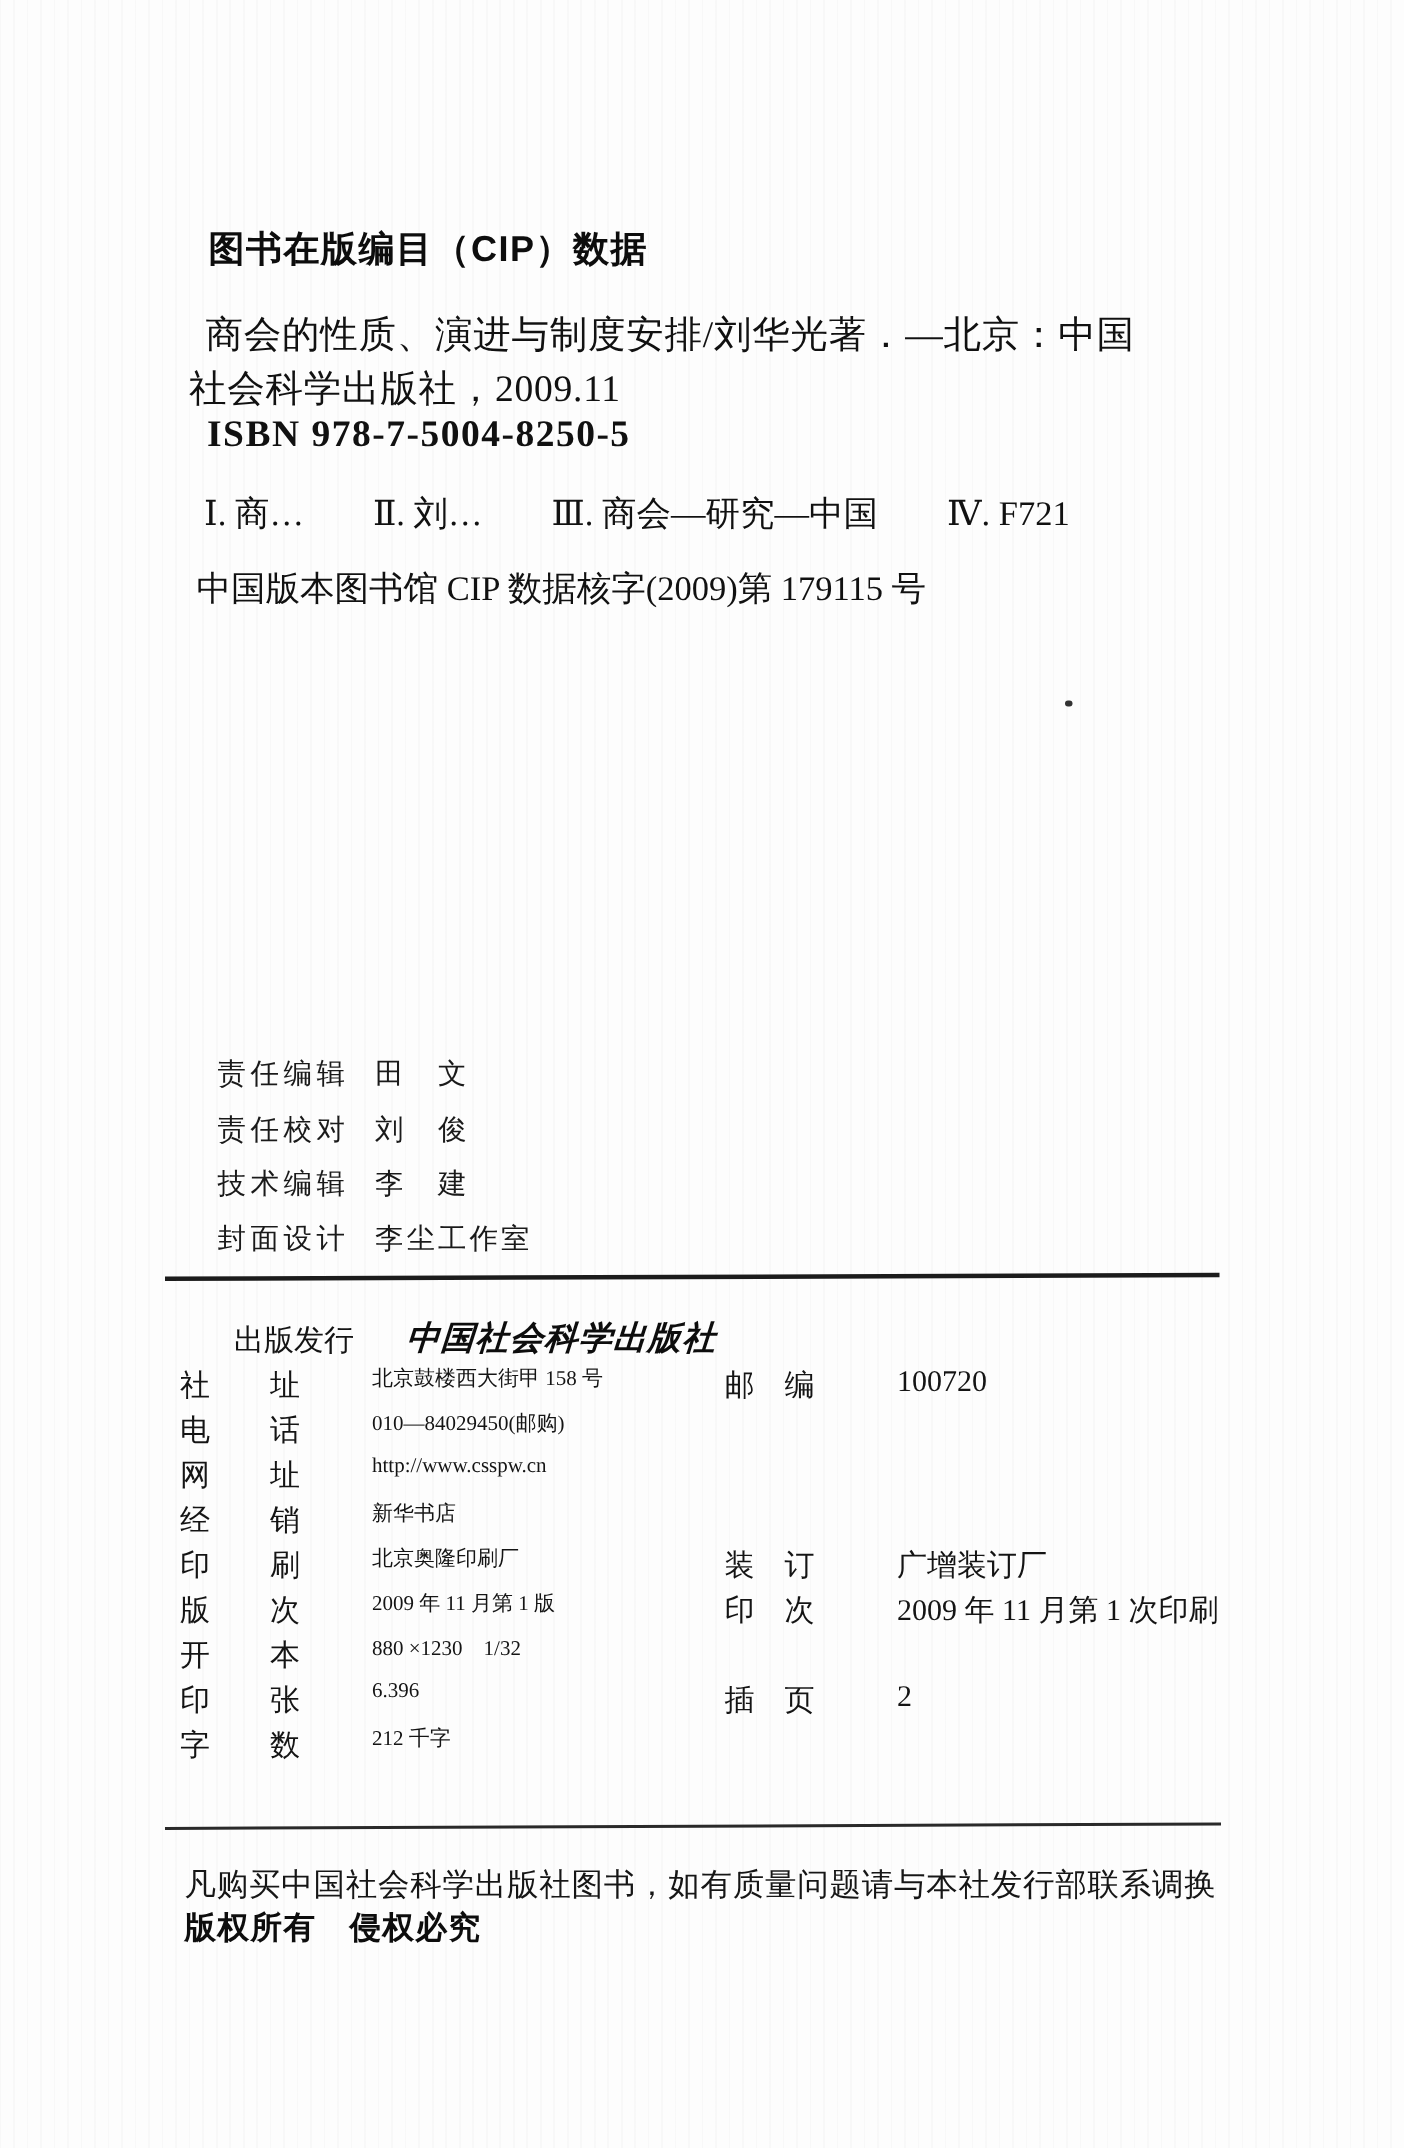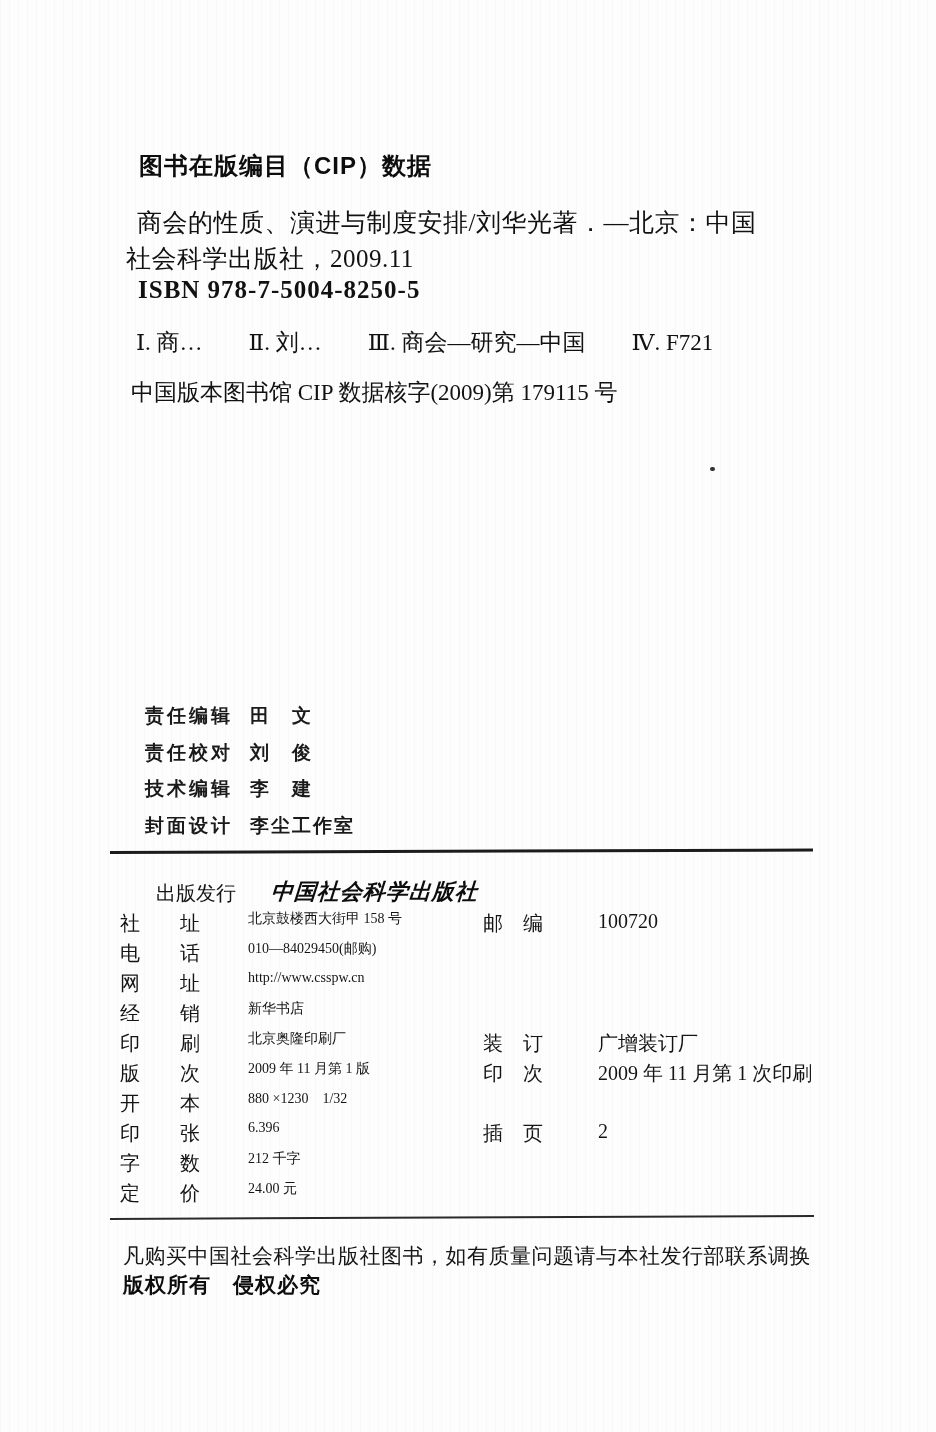--- a/index.html
+++ b/index.html
@@ -21,21 +21,21 @@
     font-family:"Liberation Sans","DejaVu Sans",sans-serif;
     font-weight:bold;font-size:24px;letter-spacing:1px;color:#0d0d0d;
   }
   .cip-line1{left:137px;top:206px;font-size:25px;letter-spacing:0.5px;}
   .cip-line2{left:126px;top:242px;font-size:25px;letter-spacing:0.5px;}
   .cip-isbn{left:138px;top:276px;font-size:25px;font-weight:600;letter-spacing:1px;}
   .cip-class{left:136px;top:327px;font-size:23px;}
   .cip-record{left:131px;top:377px;font-size:23px;}
   .speck{left:710px;top:467px;width:5px;height:4px;background:#333;border-radius:2px;}
   
-  .staff-block{left:0;top:703px;width:936px;font-weight:bold;}
+  .staff-block{left:0;top:703px;width:936px;}
   .staff-row{position:relative;height:36.5px;}
   .staff-label{position:absolute;left:145px;font-size:19px;letter-spacing:3px;color:#1a1a1a;}
   .staff-value{position:absolute;left:250px;font-size:19px;letter-spacing:2px;color:#1a1a1a;}
   
   .rule1{left:110px;top:851px;width:703px;height:3px;background:#1c1c1c;transform:rotate(-0.2deg);transform-origin:left center;}
   .rule2{left:110px;top:1218px;width:704px;height:2px;background:#2a2a2a;transform:rotate(-0.25deg);transform-origin:left center;}
   
   .pub-publisher{left:0;top:880px;width:936px;height:30px;position:absolute;margin-left:36px;}
   .pub-label{position:absolute;left:120px;font-size:20px;color:#141414;}
   .pub-value{position:absolute;left:248px;font-size:14px;color:#141414;}
@@ -163,26 +163,20 @@
         <span class="pub-value2">2</span>
       </div>
 
       <div class="prow">
         <span class="pub-label">字　　数</span>
         <span class="pub-value">212 千字</span>
         <span class="pub-label2"></span>
         <span class="pub-value2"></span>
       </div>
 
-      <div class="prow">
-        <span class="pub-label">定　　价</span>
-        <span class="pub-value">24.00 元</span>
-        <span class="pub-label2"></span>
-        <span class="pub-value2"></span>
-      </div>
 
   </div>
 
   <div class="abs rule2"></div>
 
   <div class="abs footer-notice">凡购买中国社会科学出版社图书，如有质量问题请与本社发行部联系调换</div>
   <div class="abs footer-copyright">版权所有　侵权必究</div>
 
 </div>
 

